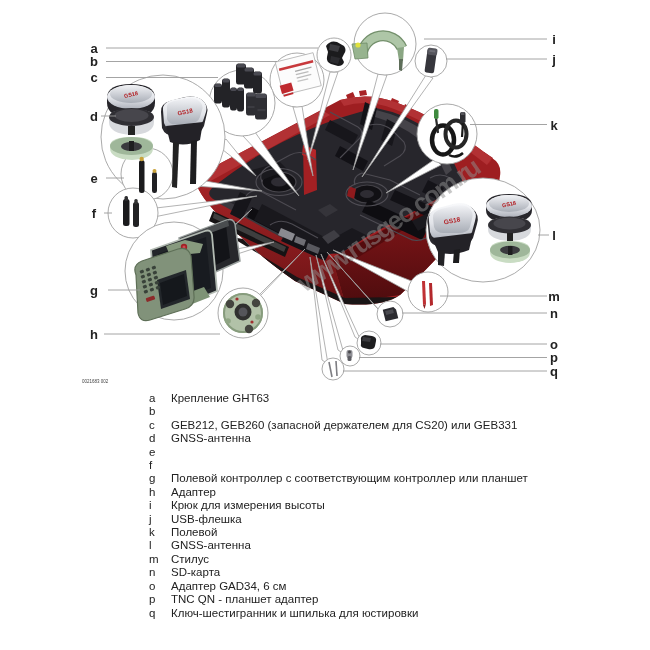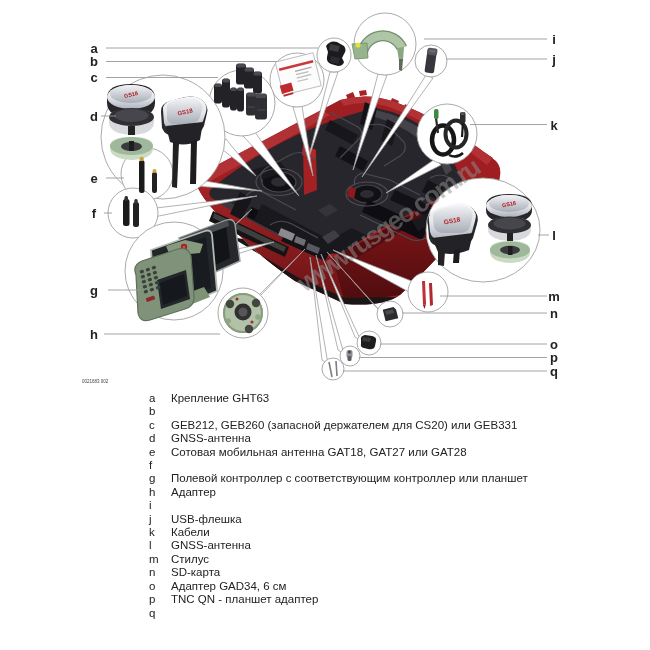--- a/index.html
+++ b/index.html
@@ -419,43 +419,43 @@
 <div class="row">
         <div class="lt">c</div>
         <div class="tx">GEB212, GEB260 (запасной держателем для CS20) или GEB331</div>
       </div>
 <div class="row">
         <div class="lt">d</div>
         <div class="tx">GNSS-антенна</div>
       </div>
 <div class="row">
         <div class="lt">e</div>
-        <div class="tx">Сотовая мобильная антенна GAT18, GAT27 или GAT28</div>
       </div>
 <div class="row">
         <div class="lt">f</div>
       </div>
 <div class="row">
         <div class="lt">g</div>
         <div class="tx">Полевой контроллер с соответствующим контроллер или планшет</div>
       </div>
 <div class="row">
         <div class="lt">h</div>
         <div class="tx">Адаптер</div>
       </div>
 <div class="row">
         <div class="lt">i</div>
+        <div class="tx">Крюк для измерения высоты</div>
       </div>
 <div class="row">
         <div class="lt">j</div>
         <div class="tx">USB-флешка</div>
       </div>
 <div class="row">
         <div class="lt">k</div>
-        <div class="tx">Кабели</div>
+        <div class="tx">Полевой</div>
       </div>
 <div class="row">
         <div class="lt">l</div>
         <div class="tx">GNSS-антенна</div>
       </div>
 <div class="row">
         <div class="lt">m</div>
         <div class="tx">Стилус</div>
       </div>
 <div class="row">
@@ -465,16 +465,17 @@
 <div class="row">
         <div class="lt">o</div>
         <div class="tx">Адаптер GAD34, 6 см</div>
       </div>
 <div class="row">
         <div class="lt">p</div>
         <div class="tx">TNC QN - планшет адаптер</div>
       </div>
 <div class="row">
         <div class="lt">q</div>
+        <div class="tx">Ключ-шестигранник и шпилька для юстировки</div>
       </div>
 </div>
 <div class="fig">0021683 002</div>
 </div>
 
 </body></html>

